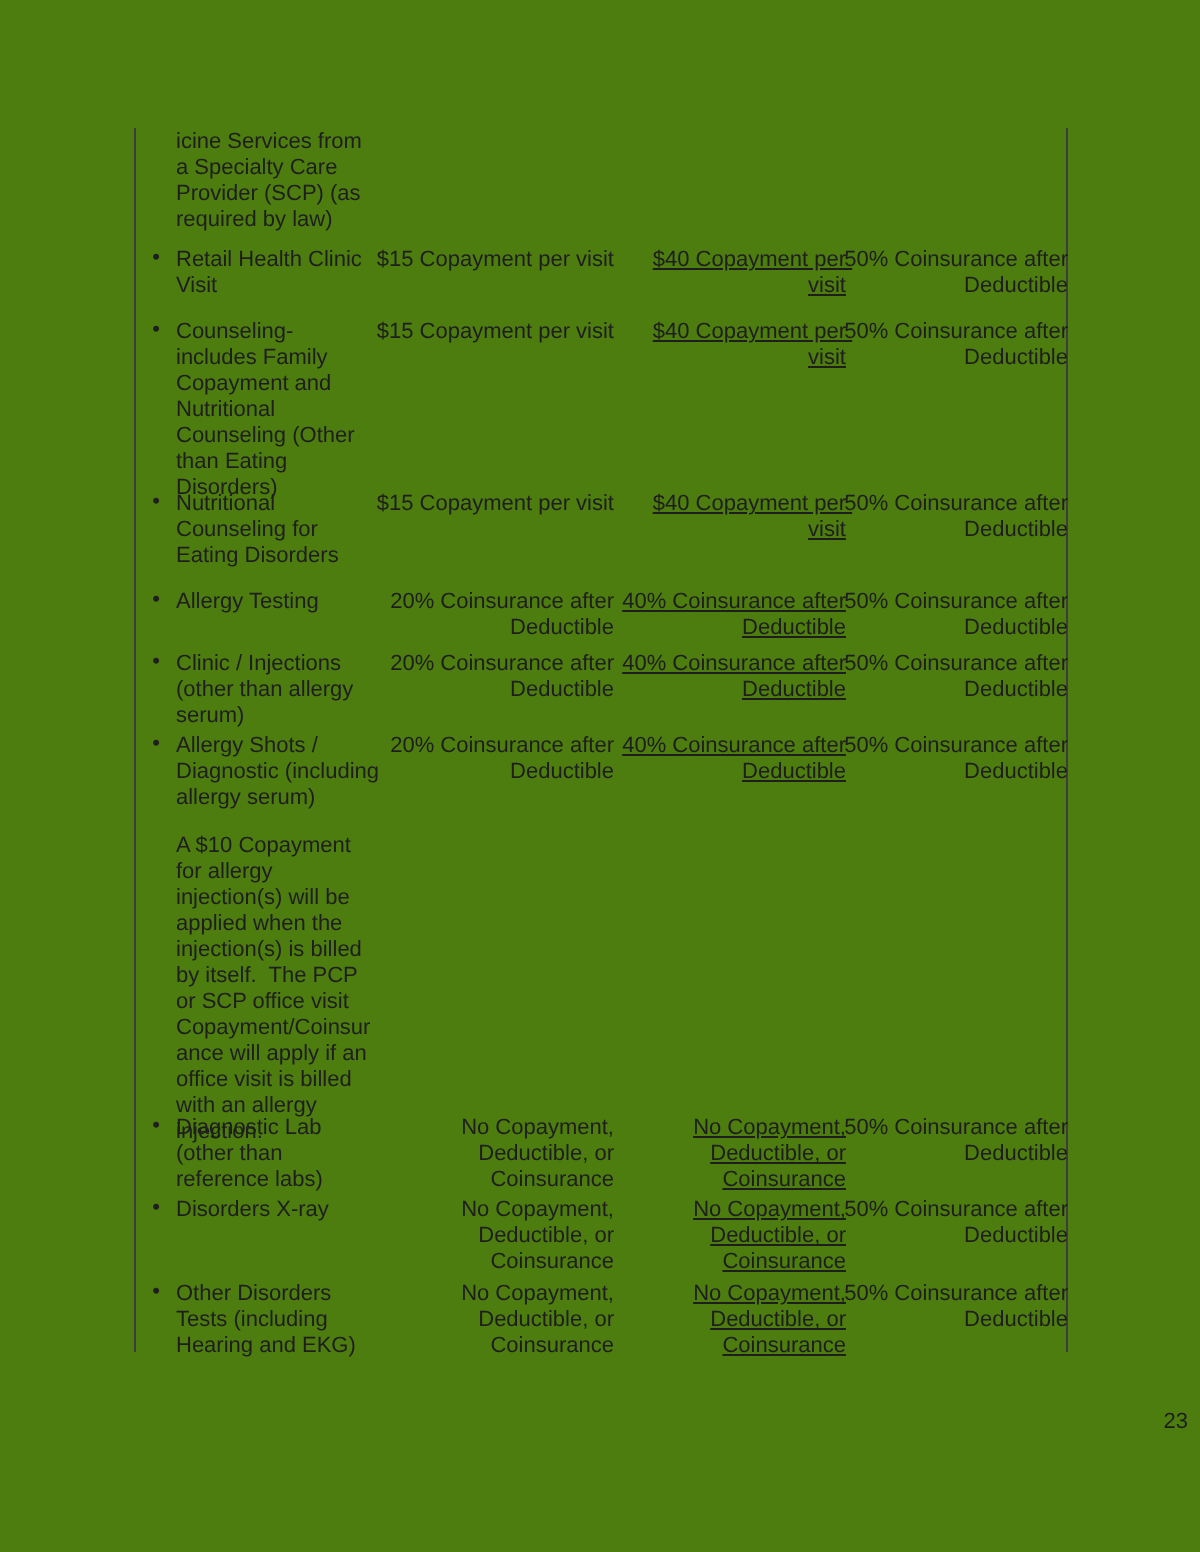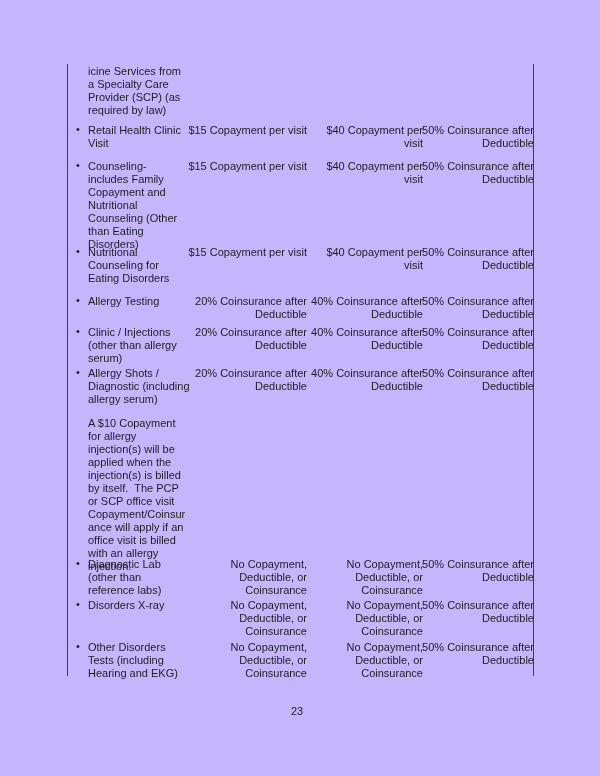--- a/index.html
+++ b/index.html
@@ -4,21 +4,21 @@
 <style>
   html, body {
     margin: 0;
     padding: 0;
     background: #e8e8e8;
   }
   .page {
     position: relative;
     width: 600px;
     height: 776px;
-    background: #c4b5fd;
+    background: #4d7c0f;
     font-family: "Liberation Sans", "DejaVu Sans", sans-serif;
     font-size: 11px;
     line-height: 13px;
     color: #1e1e1e;
     overflow: hidden;
   }
   .vline {
     position: absolute;
     top: 64px;
     height: 612px;
@@ -48,28 +48,28 @@
     white-space: pre-wrap;
     text-align: left;
   }
   .cell {
     position: absolute;
     top: 0;
     white-space: pre-wrap;
     text-align: right;
   }
   .c2 { left: 116px; width: 124px; }
-  .c3 { left: 238px; width: 118px; }
+  .c3 { left: 238px; width: 118px; text-decoration: underline; }
   .c4 { left: 354px; width: 113px; }
   .page-number {
     position: absolute;
     top: 705px;
     left: 0;
     width: 594px;
-    text-align: center;
+    text-align: right;
   }
 </style>
 </head>
 <body>
 
 <div class="page">
   <div class="vline left"></div>
   <div class="vline right"></div>
 
   <div>

